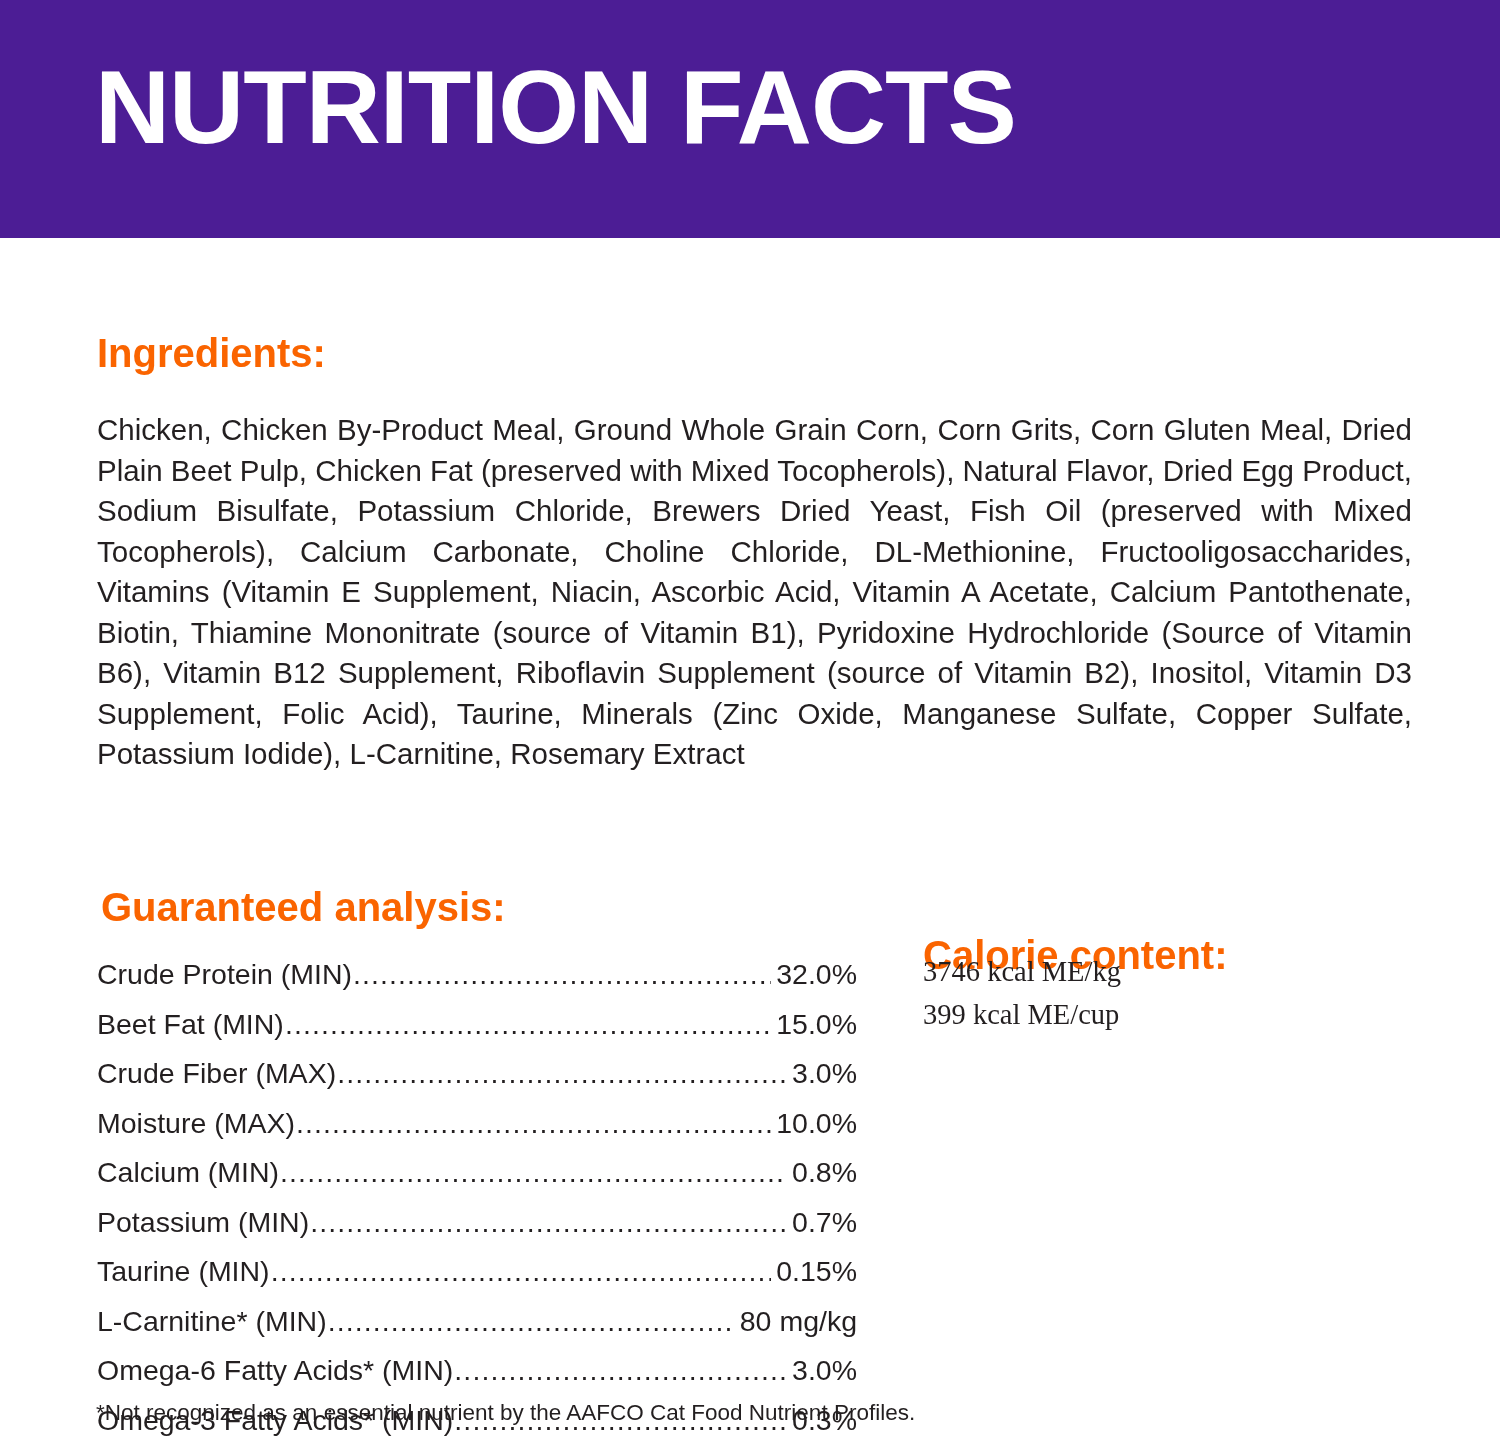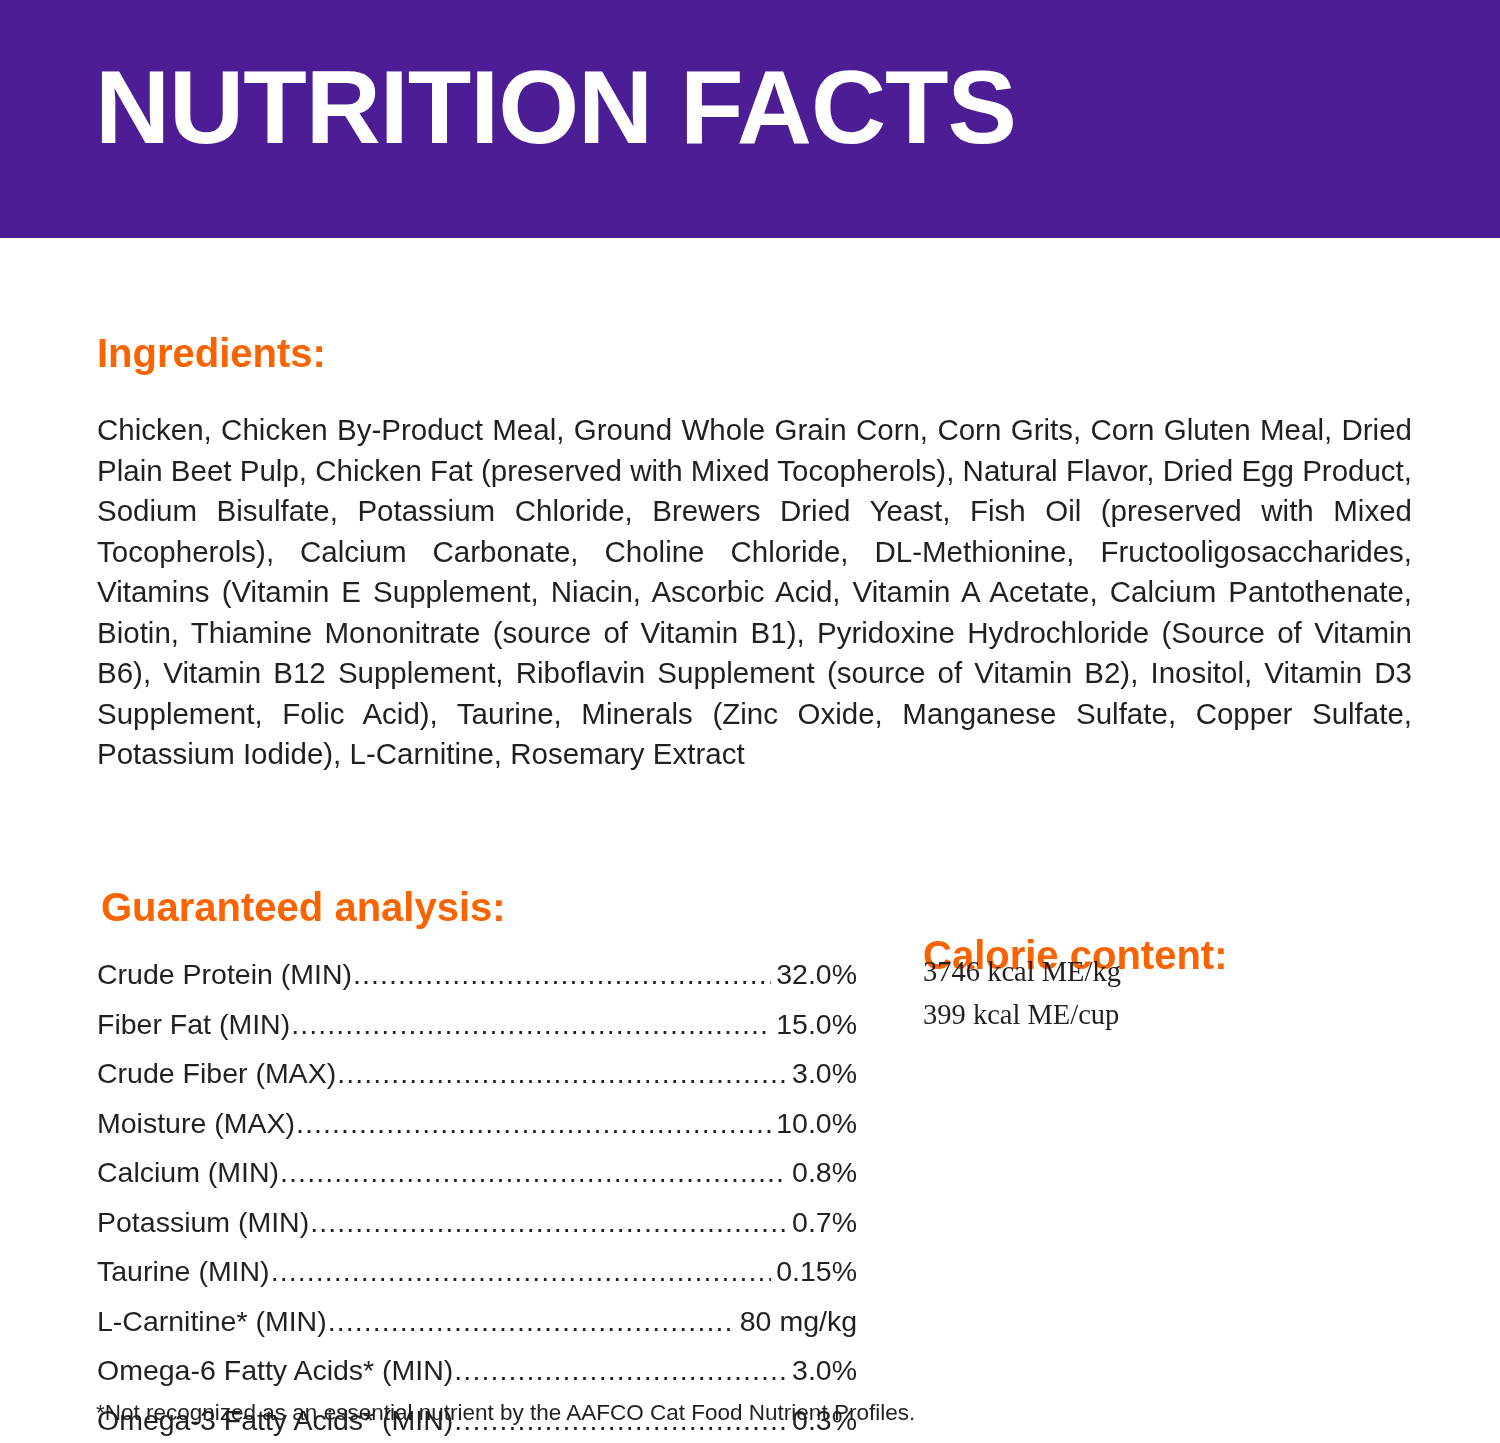--- a/index.html
+++ b/index.html
@@ -151,21 +151,21 @@
 
   <div class="section-heading ga-heading">Guaranteed analysis:</div>
 
   <div class="ga-list">
     <div class="ga-row">
       <span class="ga-label">Crude Protein (MIN)</span>
       <span class="ga-dots">................................................................................................</span>
       <span class="ga-value">32.0%</span>
     </div>
     <div class="ga-row">
-      <span class="ga-label">Fiber Fat (MIN)</span>
+      <span class="ga-label">Beet Fat (MIN)</span>
       <span class="ga-dots">................................................................................................</span>
       <span class="ga-value">15.0%</span>
     </div>
     <div class="ga-row">
       <span class="ga-label">Crude Fiber (MAX)</span>
       <span class="ga-dots">................................................................................................</span>
       <span class="ga-value">3.0%</span>
     </div>
     <div class="ga-row">
       <span class="ga-label">Moisture (MAX)</span>

